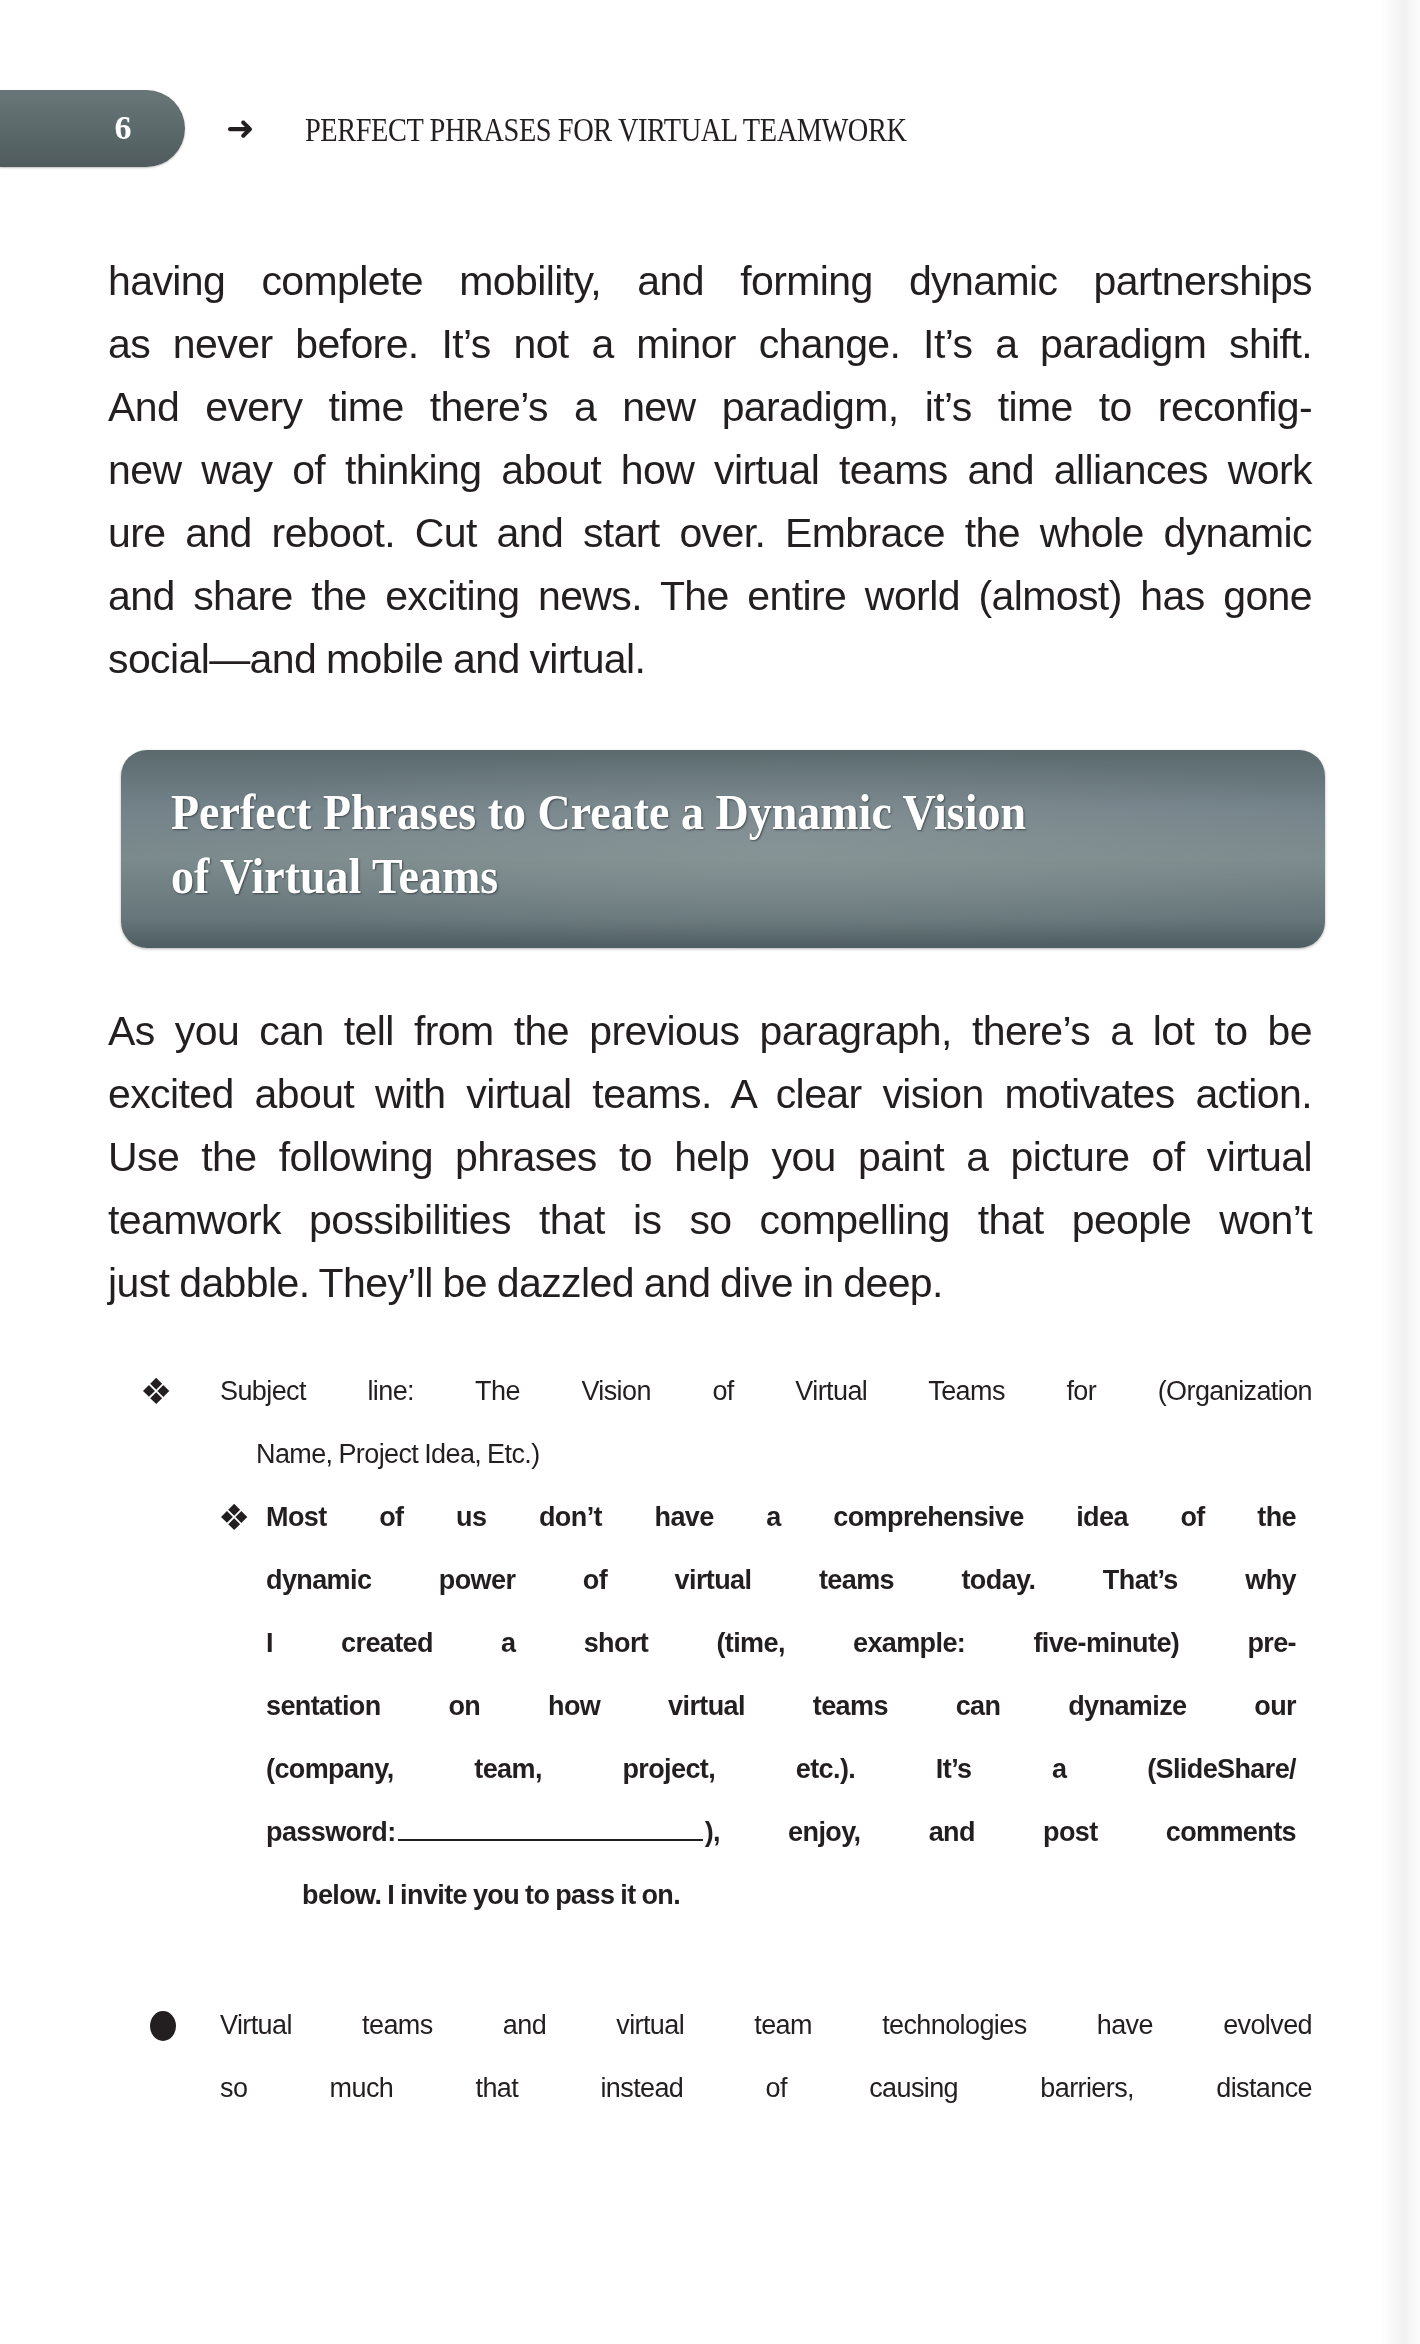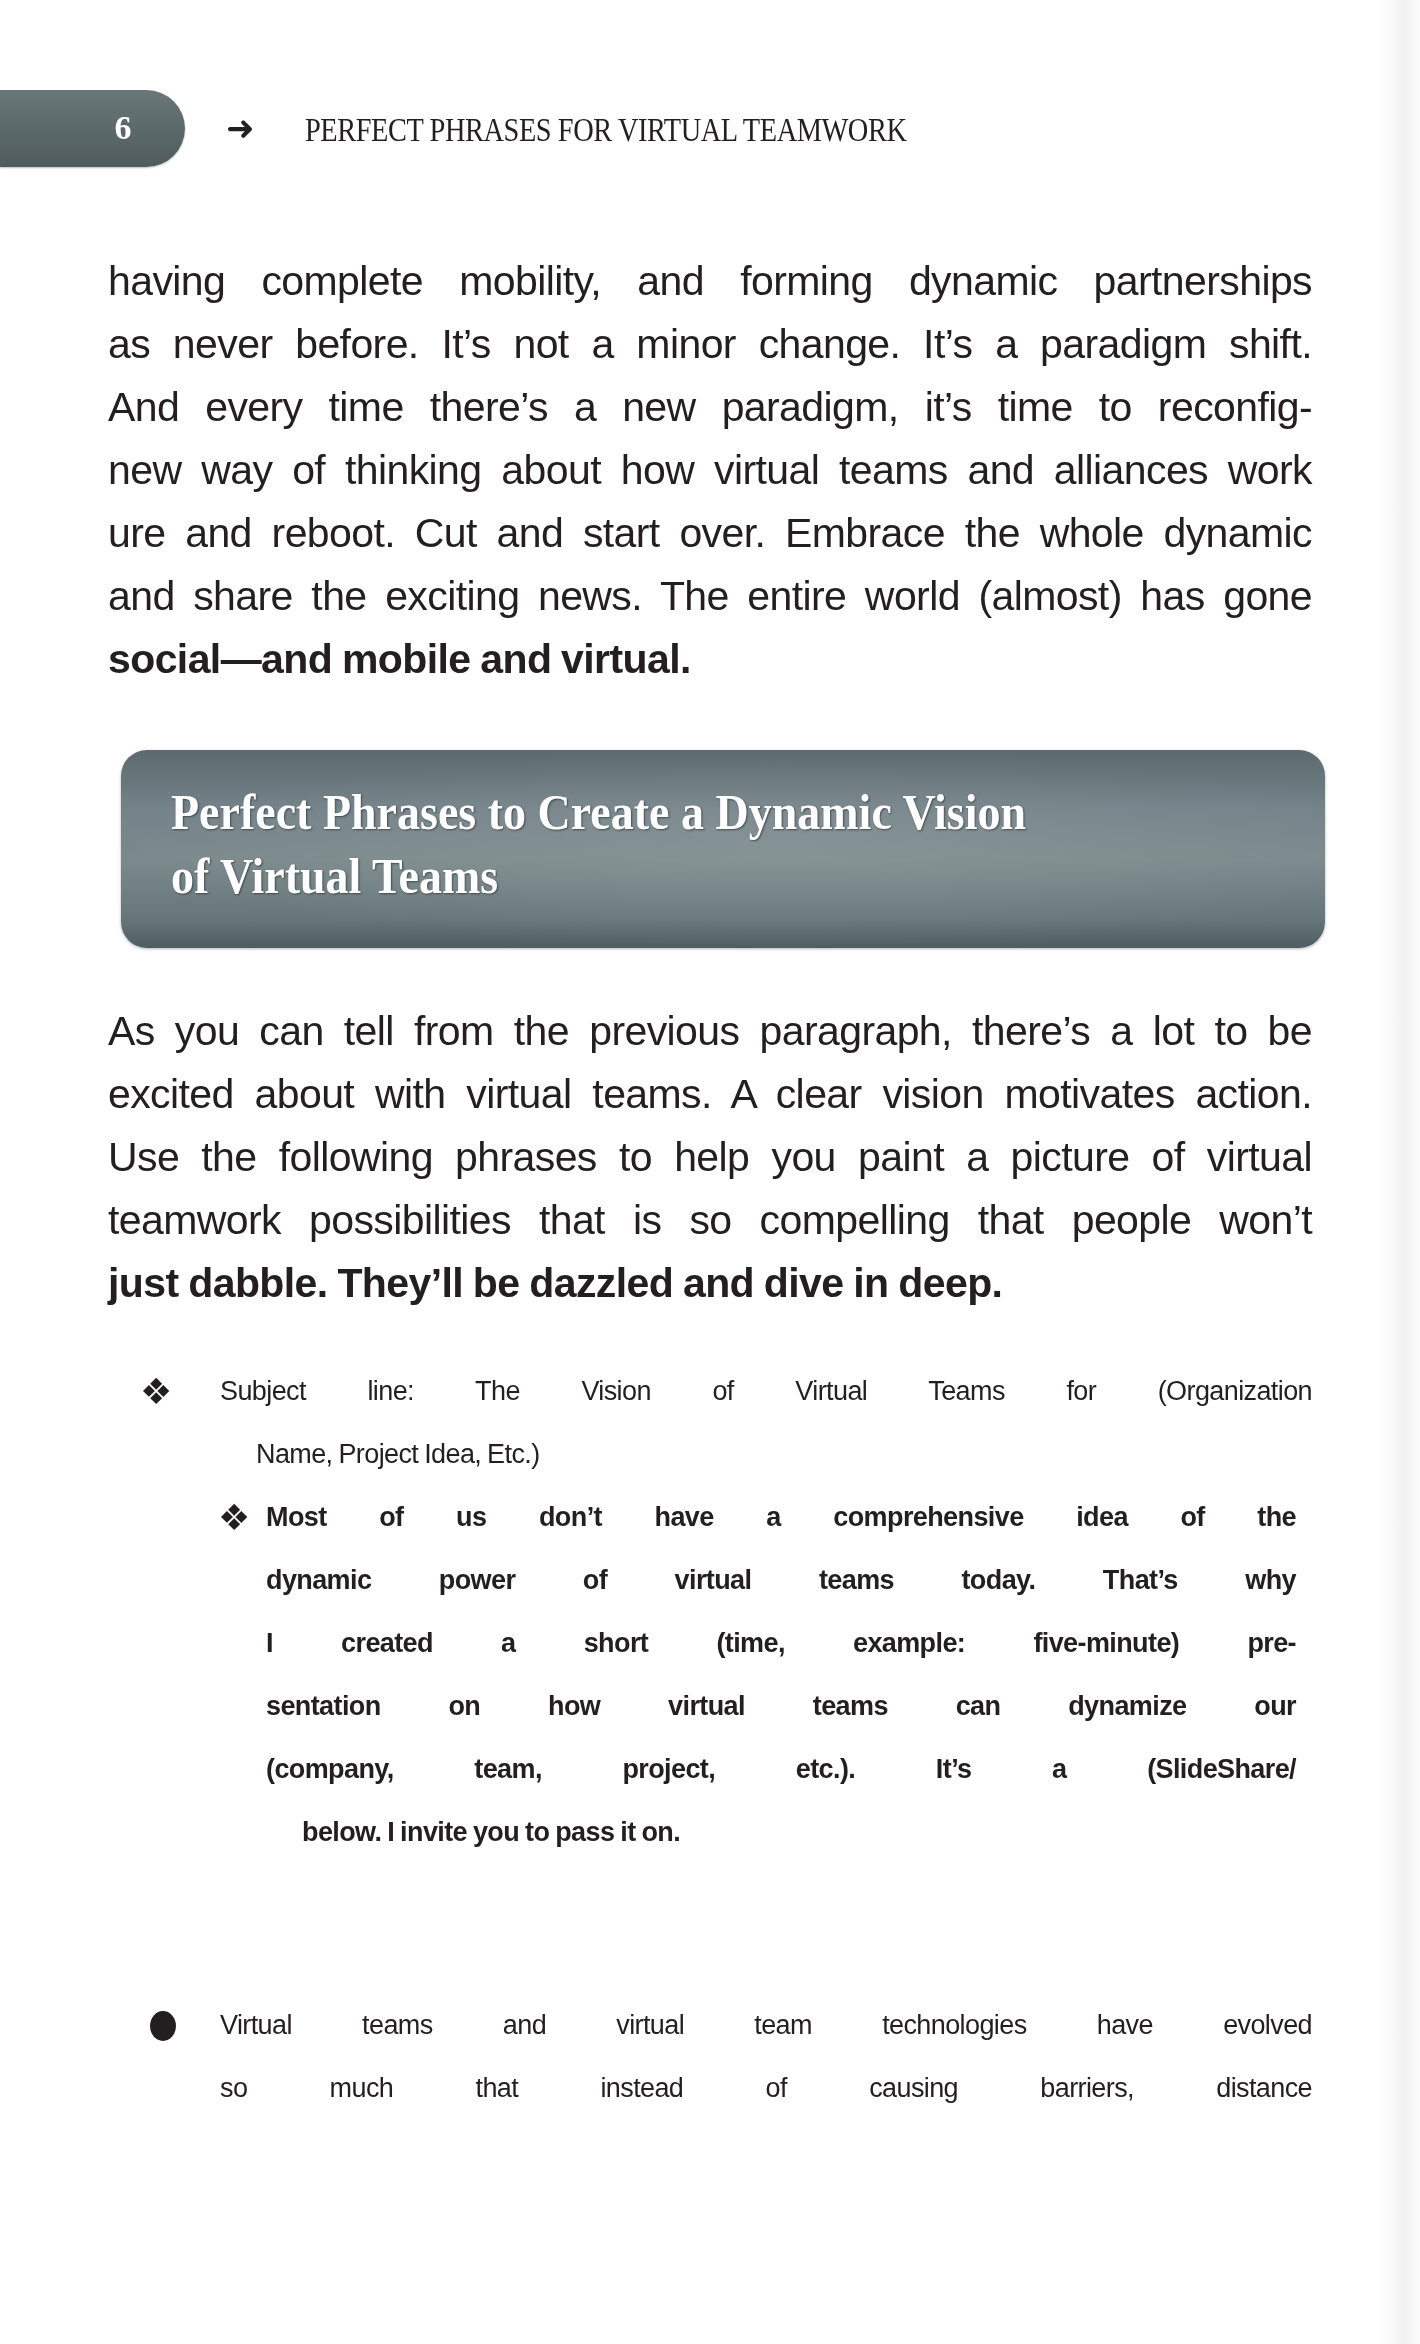--- a/index.html
+++ b/index.html
@@ -32,21 +32,21 @@
     font-size:33px; line-height:40px; letter-spacing:-0.5px;
     transform:scaleX(0.86); transform-origin:left center; color:#231f20;
     white-space:nowrap;
   }
   .para {
     position:absolute; left:108px; width:1204px;
     font-size:41px; line-height:63px; text-align:justify;
     letter-spacing:-0.6px; word-spacing:-1px;
   }
   .para .line { display:block; white-space:nowrap; text-align-last:justify; }
-  .para .line.last { text-align-last:left;font-weight:bold; }
+  .para .line.last { text-align-last:left; }
   .heading-box {
     position:absolute; left:121px; top:750px; width:1204px; height:198px;
     border-radius:26px;
     background:
       radial-gradient(ellipse at 55% 50%, rgba(150,160,162,0.45) 0%, rgba(110,122,124,0) 70%),
       linear-gradient(to bottom, #5a6a6d 0%, #74838a 30%, #7b8a8c 55%, #66767a 85%, #4e5d61 100%);
     box-shadow: 0 1px 3px rgba(0,0,0,0.3);
   }
   .heading-title {
     position:absolute; left:50px; top:30px; width:1120px;
@@ -109,20 +109,21 @@
   <span class="line last">Name, Project Idea, Etc.)</span>
 </div>
 
 <div class="bullet-diamond" style="left:218px; top:1486px;">❖</div>
 <div class="list-item" style="left:266px; top:1486px; width:1030px;font-weight:bold;">
   <span class="line">Most of us don’t have a comprehensive idea of the</span>
   <span class="line">dynamic power of virtual teams today. That’s why</span>
   <span class="line">I created a short (time, example: five-minute) pre-</span>
   <span class="line">sentation on how virtual teams can dynamize our</span>
   <span class="line">(company, team, project, etc.). It’s a (SlideShare/</span>
+  <span class="line"><span>password:</span><span class="blank"></span><span>), enjoy, and post comments</span></span>
   <span class="line last">below. I invite you to pass it on.</span>
 </div>
 
 <div class="bullet-dot" style="left:150px; top:2011px;"></div>
 <div class="list-item" style="left:220px; top:1994px; width:1092px;">
   <span class="line">Virtual teams and virtual team technologies have evolved</span>
   <span class="line">so much that instead of causing barriers, distance</span>
 </div>
 
 </body></html>

